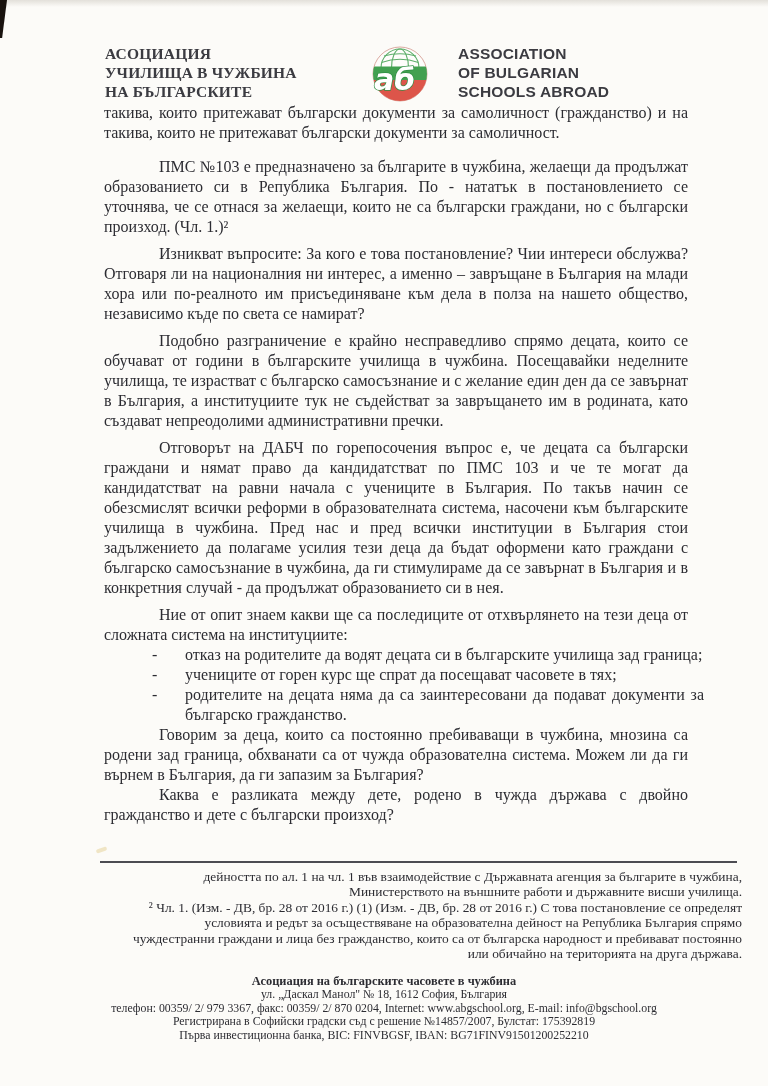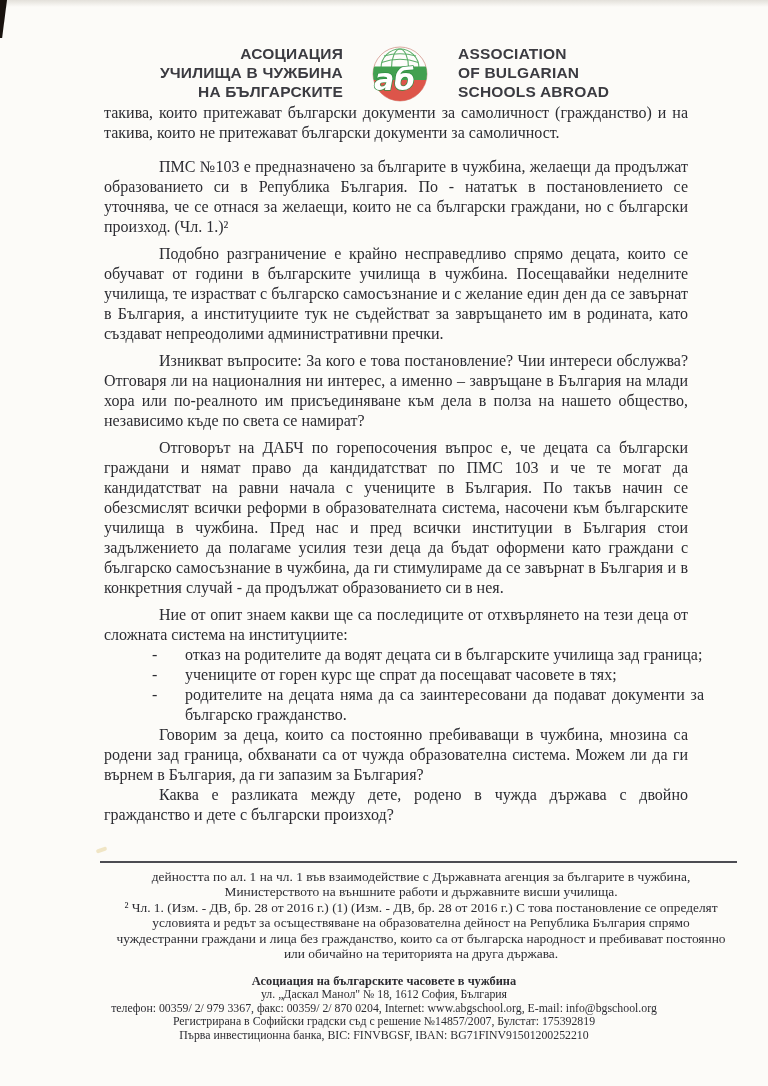--- a/index.html
+++ b/index.html
@@ -6,42 +6,42 @@
   .page{position:relative;width:768px;height:1086px;background:#fcfbf8;overflow:hidden;
         font-family:"Liberation Serif",serif;color:#2c2c32;}
   .top-shade{position:absolute;top:0;left:0;right:0;height:7px;
         background:linear-gradient(#e3e0da,rgba(252,251,248,0));}
   .corner-mark{position:absolute;top:0;left:0;width:7px;height:38px;background:#19130f;
         clip-path:polygon(0 0,100% 0,30% 100%,0 100%);}
   .speck{position:absolute;left:96px;top:848px;width:11px;height:4px;background:#e6d49b;
         opacity:.55;border-radius:2px;transform:rotate(-18deg);}
 
   
-  .bg-name{position:absolute;top:44px;left:105px;width:238px;text-align:right;
-        font-family:Liberation Sans, sans-serif;font-weight:bold;font-size:15.5px;
+  .bg-name{position:absolute;top:44px;left:105px;width:238px;
+        font-family:Liberation Serif, serif;font-weight:bold;font-size:15.5px;
         line-height:19px;color:#3b3b41;letter-spacing:.2px;}
   .en-name{position:absolute;top:44px;left:458px;text-align:left;
         font-family:"Liberation Sans",sans-serif;font-weight:bold;font-size:15.5px;
         line-height:19px;color:#3b3b41;letter-spacing:.2px;}
   .logo{position:absolute;top:45px;left:371px;width:58px;height:58px;}
 
   
   .doc-body{position:absolute;top:103px;left:104px;width:600px;
         font-size:16px;line-height:20px;text-align:justify;}
   .doc-body p{margin:0 16px 7px 0;text-indent:55px;}
   .doc-body p.first{text-indent:0;margin-bottom:14px;}
   .doc-body p.tight{margin-bottom:0;}
   .doc-body ul{list-style:none;margin:0;padding:0;}
   .doc-body li{position:relative;padding-left:81px;text-align:justify;}
   .doc-body li .dash{position:absolute;left:48px;top:0;}
 
   
   .fn-rule{position:absolute;top:861px;left:100px;width:637px;height:1.5px;background:#4c4c52;}
-  .footnotes{position:absolute;top:869px;left:110px;width:622px;
-        font-size:13.4px;line-height:15.4px;text-align:center;}
+  .footnotes{position:absolute;top:869px;left:120px;width:622px;
+        font-size:13.4px;line-height:15.4px;text-align:right;}
   .footnotes p{margin:0;}
 
   
   .foot{position:absolute;top:975px;left:0;width:768px;text-align:center;
         font-size:11.8px;line-height:13.4px;color:#2c2c32;}
   .foot .f-org{font-weight:bold;font-size:12.4px;}
 </style>
 </head>
 <body>
 
@@ -82,22 +82,22 @@
     <div class="en-name">
       <div>ASSOCIATION</div>
       <div>OF BULGARIAN</div>
       <div>SCHOOLS ABROAD</div>
     </div>
   </header>
 
   <main class="doc-body">
     <p class="first">такива, които притежават български документи за самоличност (гражданство) и на такива, които не притежават български документи за самоличност.</p>
     <p>ПМС №103 е предназначено за българите в чужбина, желаещи да продължат образованието си в Република България. По - нататък в постановлението се уточнява, че се отнася за желаещи, които не са български граждани, но с български произход. (Чл. 1.)²</p>
+    <p>Изникват въпросите: За кого е това постановление? Чии интереси обслужва? Отговаря ли на националния ни интерес, а именно – завръщане в България на млади хора или по-реалното им присъединяване към дела в полза на нашето общество, независимо къде по света се намират?</p>
     <p>Подобно разграничение е крайно несправедливо спрямо децата, които се обучават от години в българските училища в чужбина. Посещавайки неделните училища, те израстват с българско самосъзнание и с желание един ден да се завърнат в България, а институциите тук не съдействат за завръщането им в родината, като създават непреодолими административни пречки.</p>
-    <p>Изникват въпросите: За кого е това постановление? Чии интереси обслужва? Отговаря ли на националния ни интерес, а именно – завръщане в България на млади хора или по-реалното им присъединяване към дела в полза на нашето общество, независимо къде по света се намират?</p>
     <p>Отговорът на ДАБЧ по горепосочения въпрос е, че децата са български граждани и нямат право да кандидатстват по ПМС 103 и че те могат да кандидатстват на равни начала с учениците в България. По такъв начин се обезсмислят всички реформи в образователната система, насочени към българските училища в чужбина. Пред нас и пред всички институции в България стои задължението да полагаме усилия тези деца да бъдат оформени като граждани с българско самосъзнание в чужбина, да ги стимулираме да се завърнат в България и в конкретния случай - да продължат образованието си в нея.</p>
     <p class="tight">Ние от опит знаем какви ще са последиците от отхвърлянето на тези деца от сложната система на институциите:</p>
     <ul>
       <li>
         <span class="dash">-</span>
         <span>отказ на родителите да водят децата си в българските училища зад граница;</span>
       </li>
       <li>
         <span class="dash">-</span>
         <span>учениците от горен курс ще спрат да посещават часовете в тях;</span>

